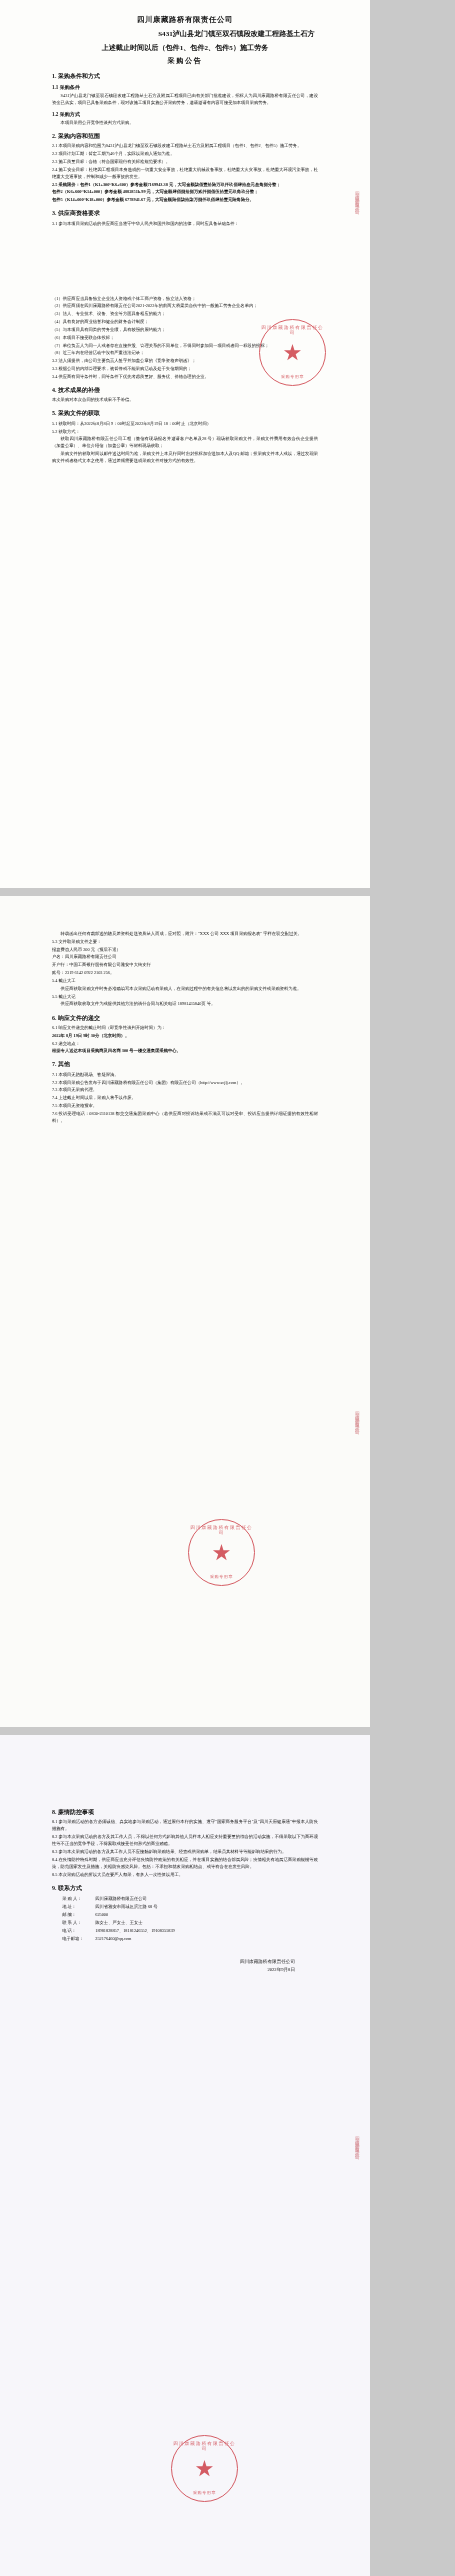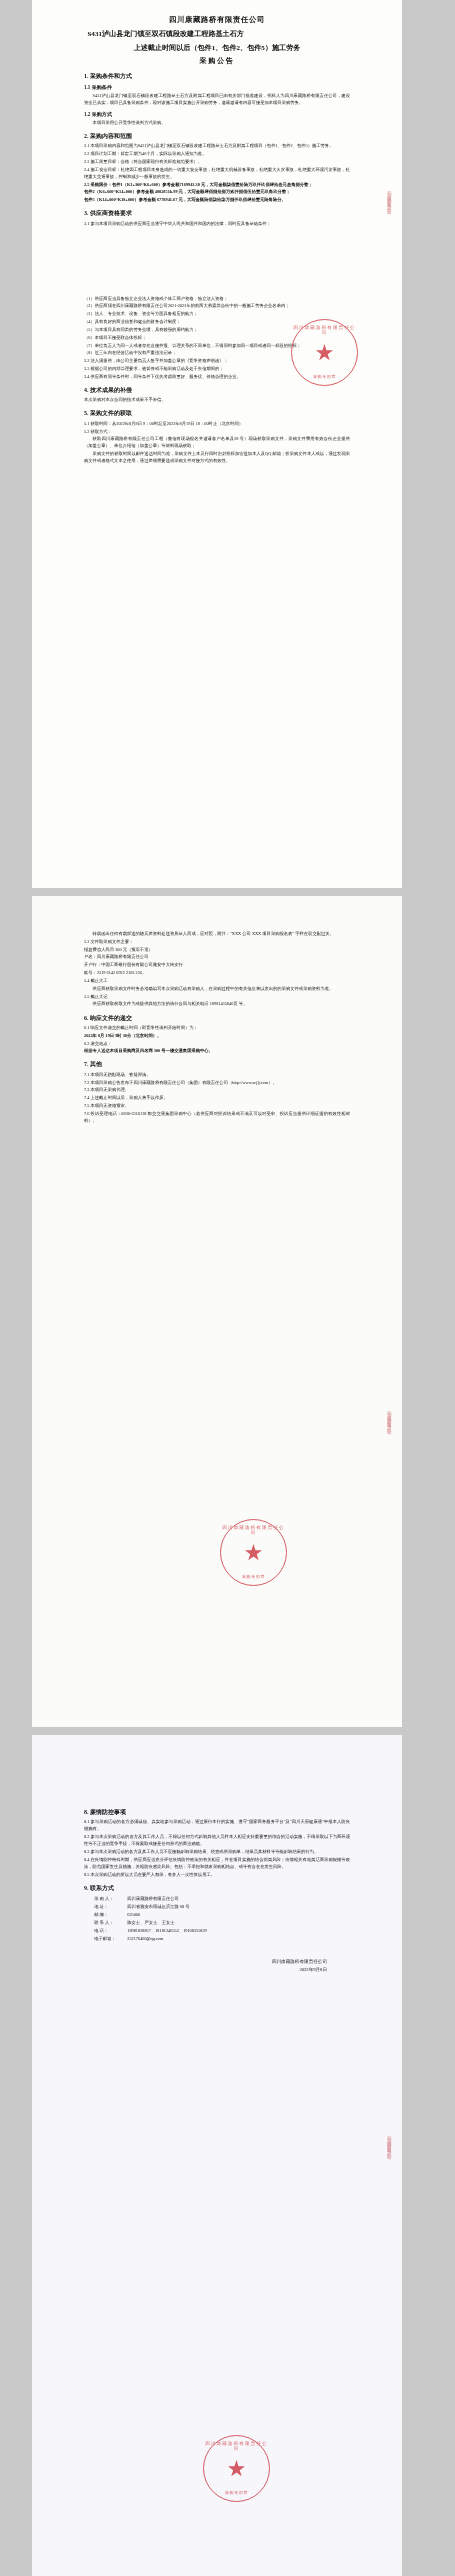--- a/index.html
+++ b/index.html
@@ -8,36 +8,35 @@
     width:455px;
     background:#c9c9c9;
     font-family:"Liberation Serif","DejaVu Serif",serif;
     color:#111;
   }
   .page{
     position:relative;
     width:370px;
     background:#fdfdfb;
     box-sizing:border-box;
-    margin-left:32px;
   }
   .page.p1{height:888px;padding:15px 52px 0 52px;background:#fdfdfb;}
   .page.p2{height:831px;padding:34px 52px 0 52px;background:#fbfbf9;}
   .page.p3{height:857px;padding:68px 52px 0 52px;background:#f7f6fa;}
 
   .org{
     text-align:center;
     font-size:7.4px;
     font-weight:bold;
     letter-spacing:0.6px;
     margin:0 0 3.4px 0;
     font-family:"Liberation Serif","DejaVu Serif",serif;
   }
   .title{
-    text-align:left;
+    text-align:right;
     font-size:7.1px;
     font-weight:bold;
     line-height:1.7;
     margin:0 3.4px 1.1px 3.4px;
   }
   .subtitle{
     text-align:center;
     font-size:7.1px;
     font-weight:bold;
     line-height:1.7;

